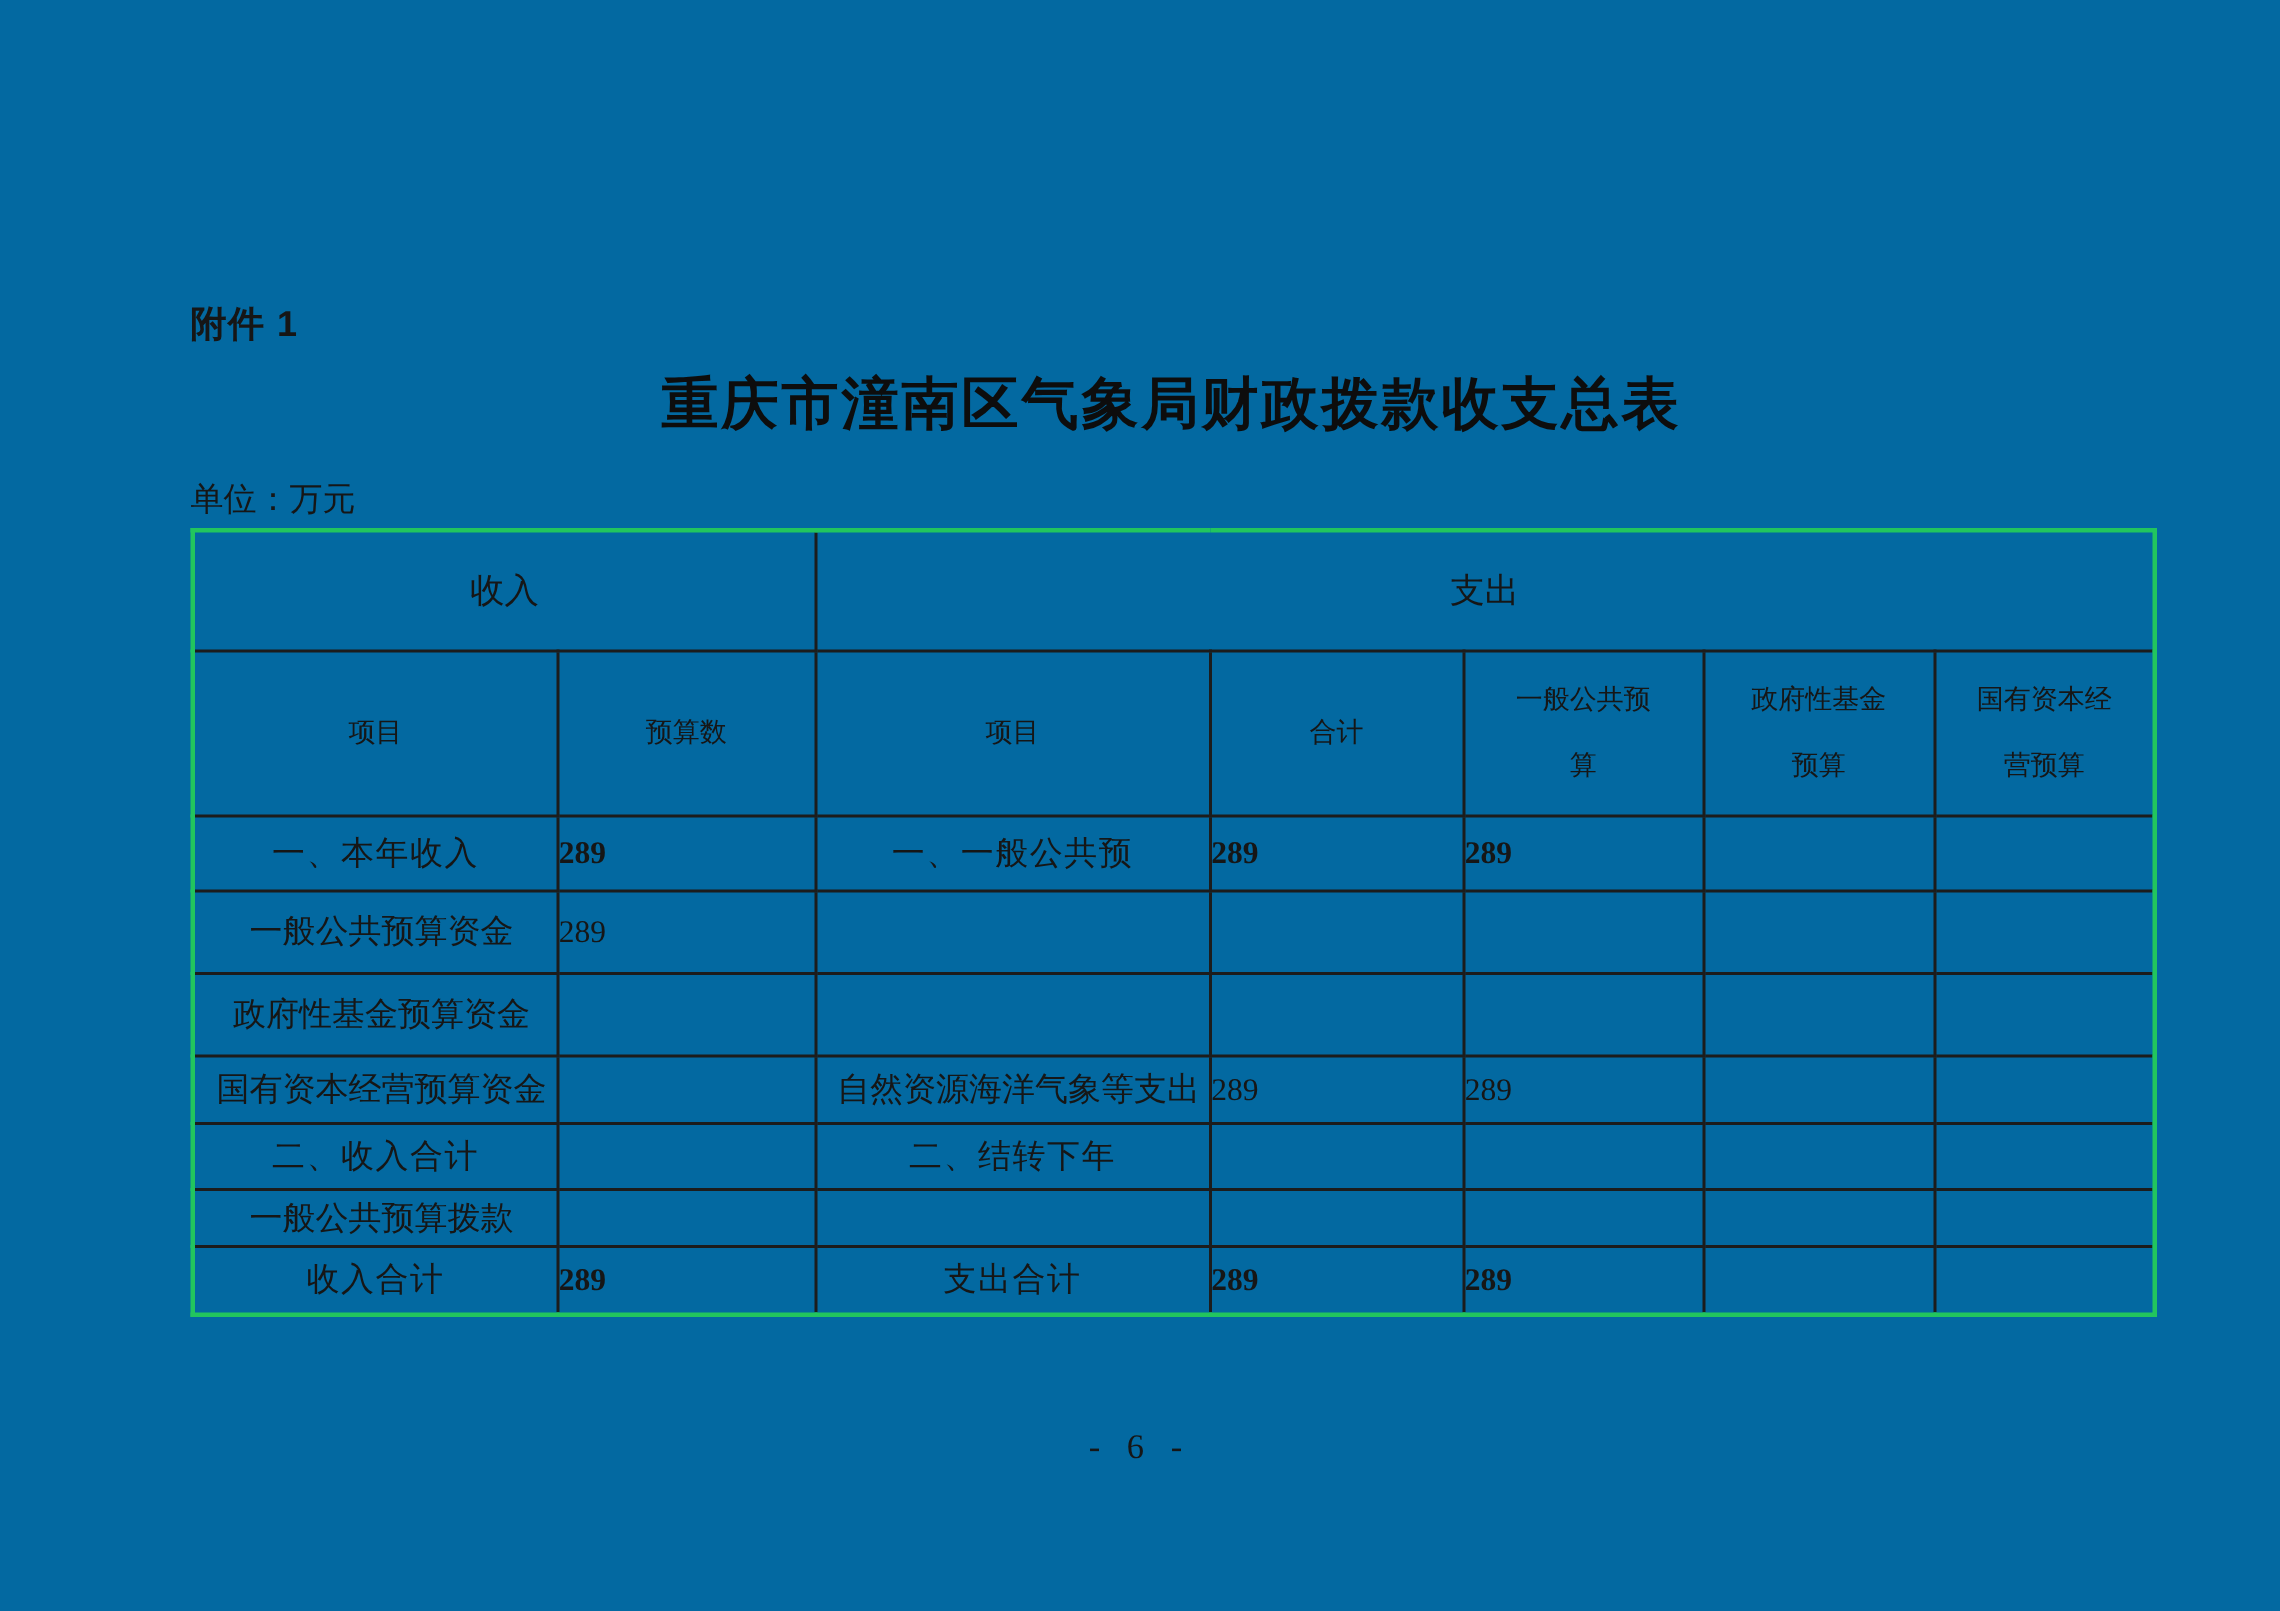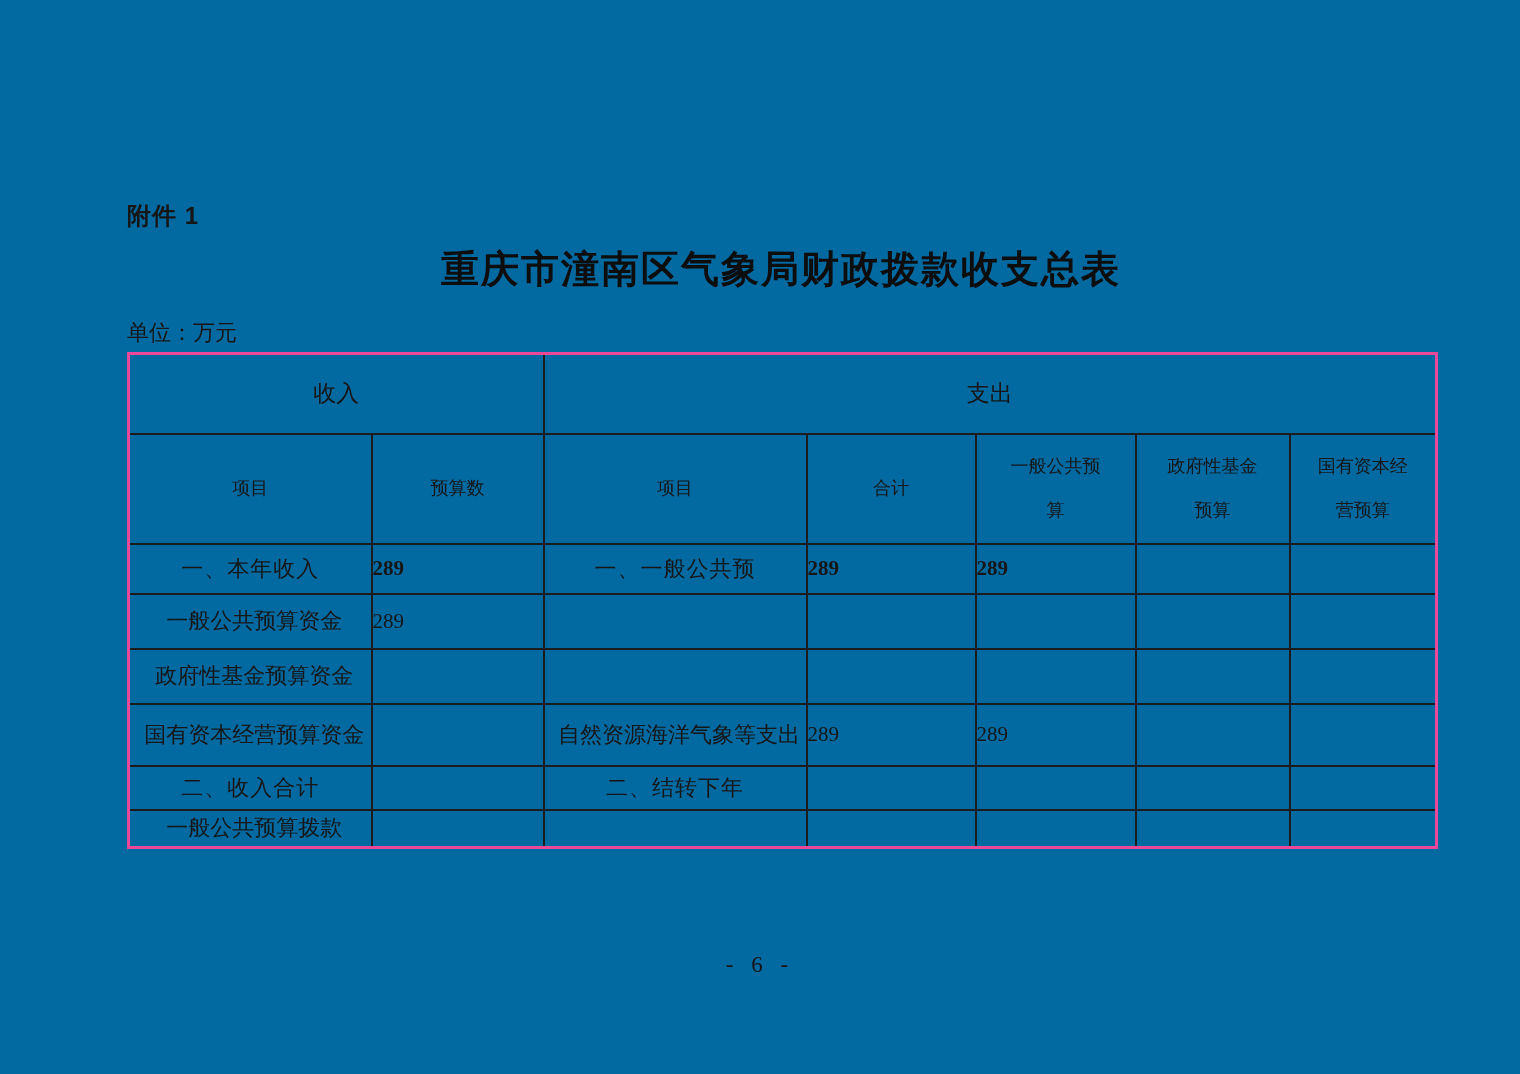--- a/index.html
+++ b/index.html
@@ -56,27 +56,27 @@
     table-layout: fixed;
     font-size: 22px;
     color: #161616;
   }
   table.budget th, table.budget td {
     border: 2px solid #1c1c1c;
     font-weight: normal;
     vertical-align: middle;
     overflow: hidden;
   }
-  table.budget { border: 3px solid #ec4899; padding-left: 32px; }
+  table.budget { border: 3px solid #22c55e; padding-left: 32px; }
 
   tr.group-row  { height: 80px; }
   tr.header-row { height: 110px; }
   tr.rh50 { height: 50px; }
   tr.rh55 { height: 55px; }
-  tr.rh45 { height: 62px; }
+  tr.rh45 { height: 45px; }
   tr.rh44 { height: 44px; }
   tr.rh38 { height: 38px; }
   tr.rh46 { height: 46px; }
 
   th.group { text-align: center; font-size: 23px; }
   th.colhead { text-align: center; white-space: pre-line; line-height: 2.4; font-size: 18px; }
 
   td.cat  { text-align: center; font-weight: 700; letter-spacing: 1px; }
   td.item { text-align: center; padding-left: 8px; }
   td.num  { text-align: left; padding-right: 12px; font-size: 21px; }
@@ -186,18 +186,27 @@
       <tr class="rh38">
         <td class="item">一般公共预算拨款</td>
         <td class="blank"></td>
         <td class="blank"></td>
         <td class="blank"></td>
         <td class="blank"></td>
         <td class="blank"></td>
         <td class="blank"></td>
       </tr>
 
+      <tr class="rh46">
+        <td class="cat">收入合计</td>
+        <td class="num b">289</td>
+        <td class="cat">支出合计</td>
+        <td class="num b">289</td>
+        <td class="num b">289</td>
+        <td class="blank"></td>
+        <td class="blank"></td>
+      </tr>
     </tbody>
   </table>
 
   <div class="page-number">- 6 -</div>
 
 </div>
 
 </body></html>

